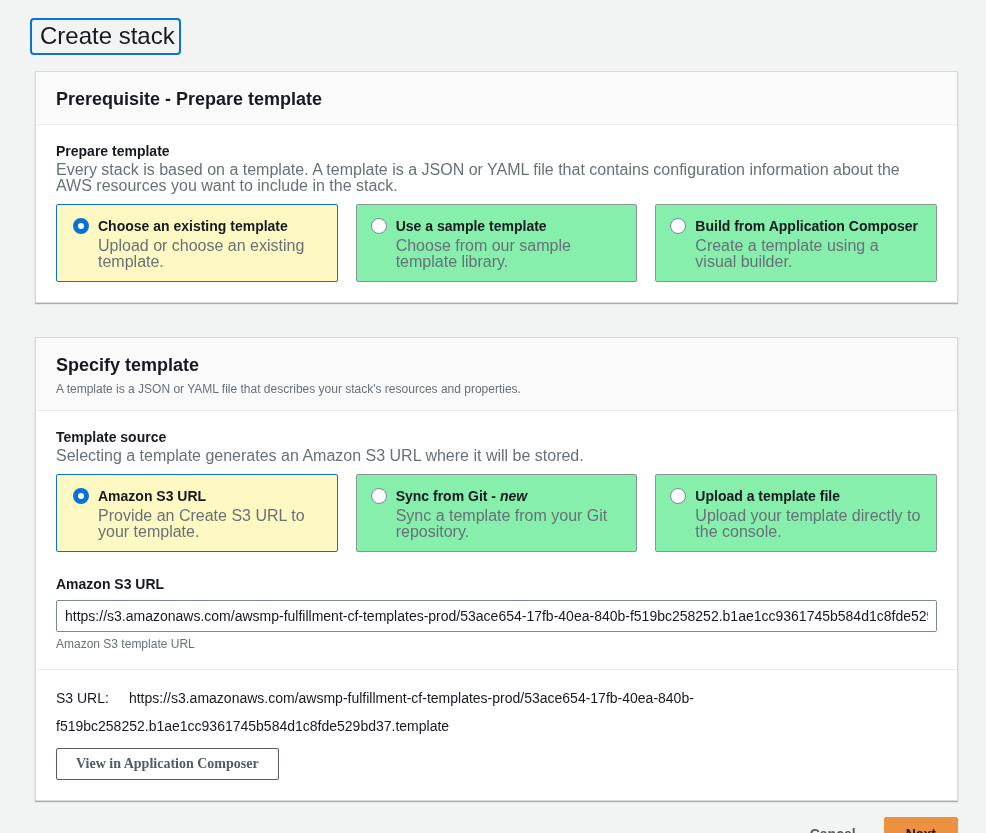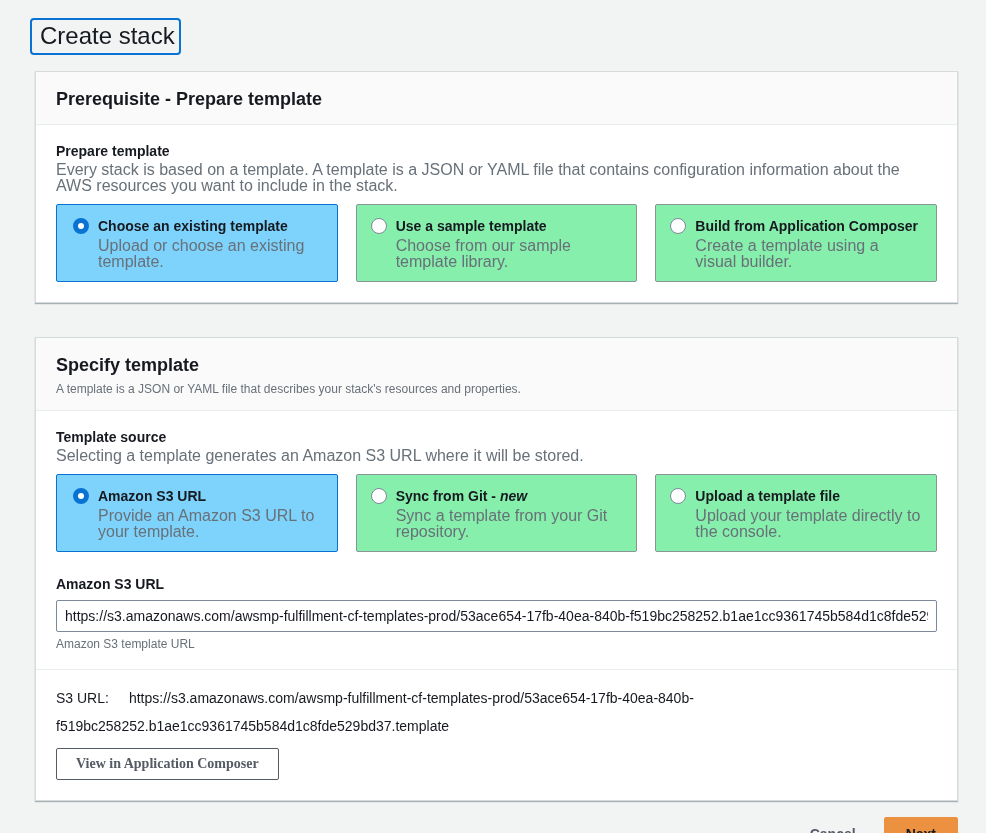--- a/index.html
+++ b/index.html
@@ -49,21 +49,21 @@
   .card {
     border: 1px solid #879596;
     border-radius: 2px;
     background: #86efac;
     padding: 11px 14px;
     min-height: 74px;
     display: flex;
     align-items: flex-start;
     cursor: pointer;
   }
-  .card.selected { border: 1px solid #0972d3; background: #7dd3fc; padding-left: 16px; }
+  .card.selected { border: 1px solid #0972d3; background: #fef9c3; padding-left: 16px; }
   .radio {
     flex: 0 0 auto;
     width: 16px; height: 16px;
     border-radius: 50%;
     border: 1px solid #7d8998;
     background: #ffffff;
     margin: 2px 9px 0 0;
   }
   .radio.checked { border: 5px solid #0972d3; }
   .card-title { font-size: 14px; font-weight: 600; line-height: 20px; }
@@ -191,21 +191,21 @@
     </div>
     <div class="panel-body">
       <div class="field-label">Template source</div>
       <div class="field-desc">Selecting a template generates an Amazon S3 URL where it will be stored.</div>
 
       <div class="cards">
         <div class="card selected">
           <span class="radio checked"></span>
           <div class="card-text">
             <div class="card-title">Amazon S3 URL</div>
-            <div class="card-desc">Provide an Amazon S3 URL to your template.</div>
+            <div class="card-desc">Provide an Create S3 URL to your template.</div>
           </div>
         </div>
         <div class="card">
           <span class="radio"></span>
           <div class="card-text">
             <div class="card-title"><span>Sync from Git - </span><span class="new-italic">new</span></div>
             <div class="card-desc">Sync a template from your Git repository.</div>
           </div>
         </div>
         <div class="card">

